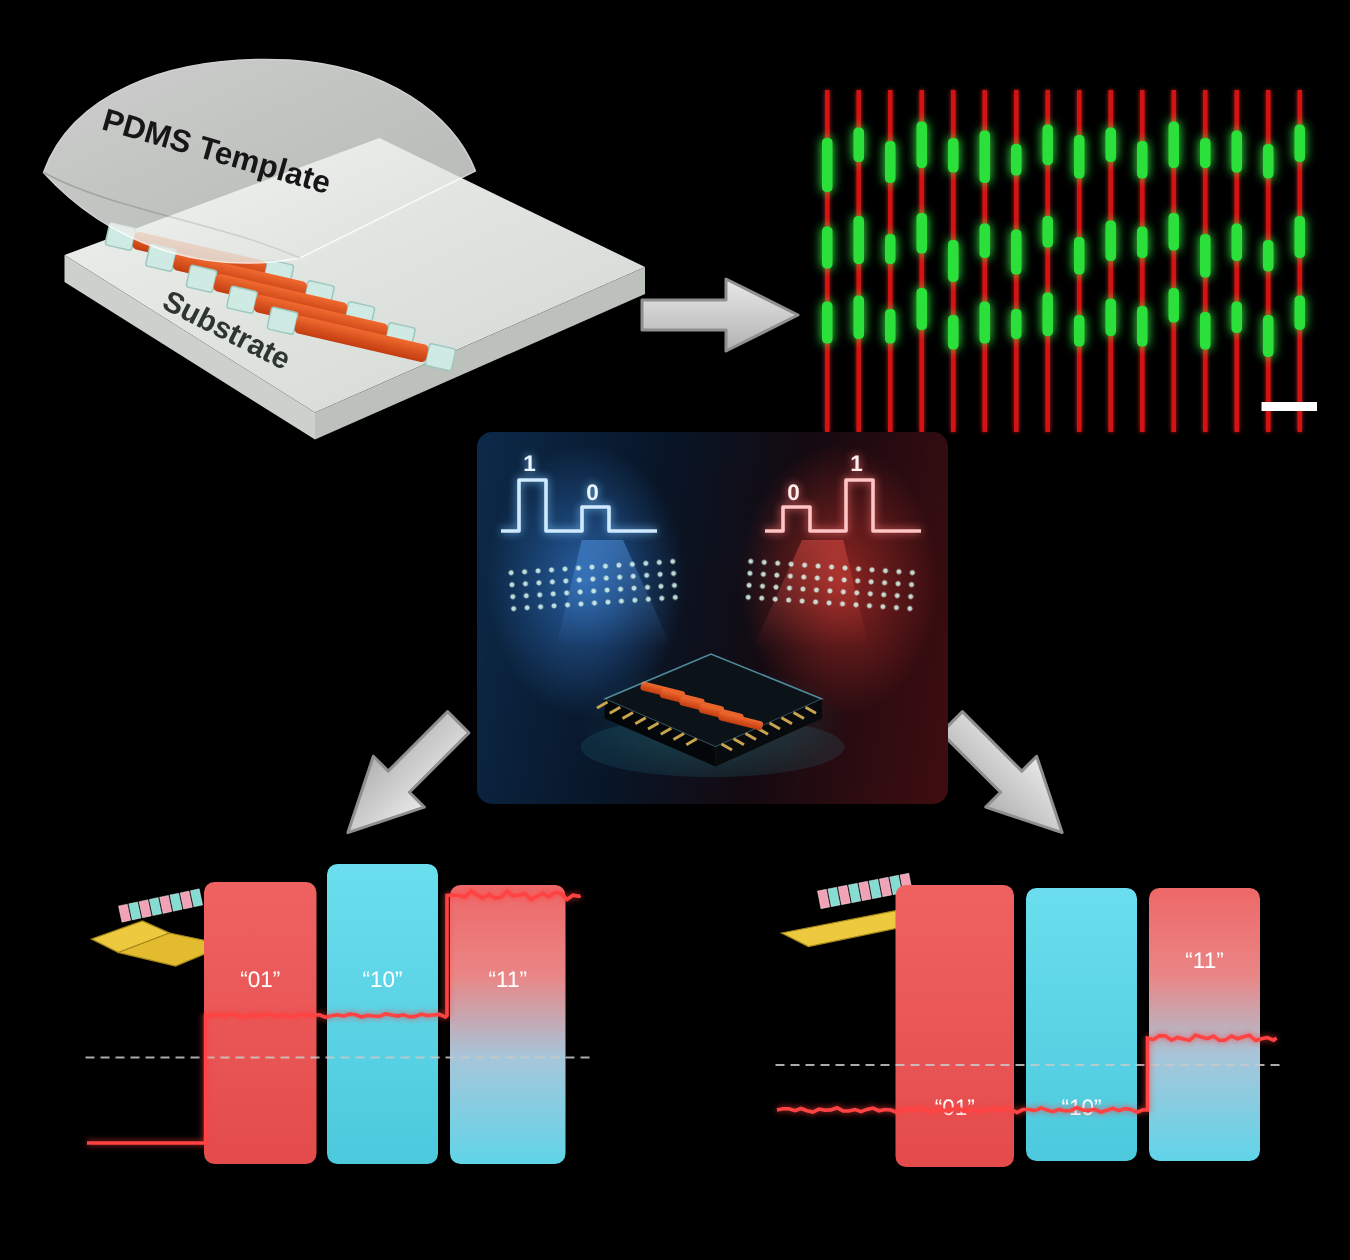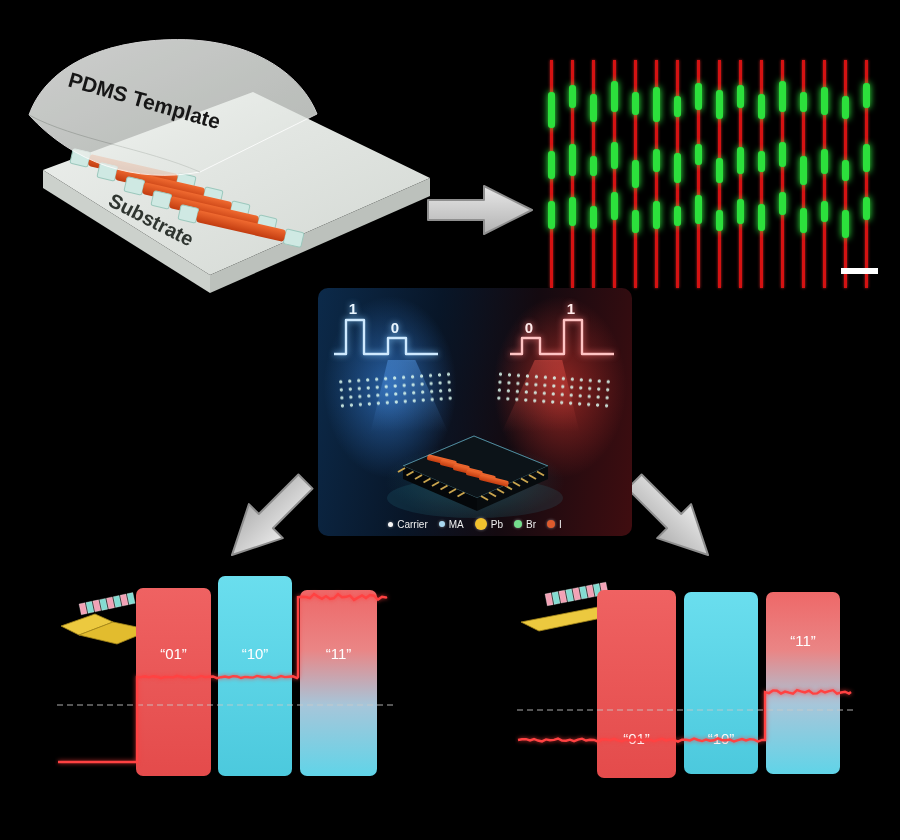--- a/index.html
+++ b/index.html
@@ -291,42 +291,20 @@
         </g>
       <g transform="translate(89,55) rotate(14)">
           <rect width="30" height="6" rx="2" fill="url(#rodG)"></rect>
         </g>
       <g transform="translate(102,60) rotate(14)">
           <rect width="30" height="6" rx="2" fill="url(#rodG)"></rect>
         </g>
     </g>
     <polyline points="25,52 96,22 170,52" fill="none" stroke="rgba(120,220,255,.35)" stroke-width="1"></polyline>
   </svg>
-  <div class="legend">
-      <span class="leg-item">
-        <span class="dot" style="height: 5px; width: 5px; background: rgb(247, 247, 247);"></span>
-        <span>Carrier</span>
-      </span>
-      <span class="leg-item">
-        <span class="dot" style="height: 6px; width: 6px; background: rgb(169, 217, 242);"></span>
-        <span>MA</span>
-      </span>
-      <span class="leg-item">
-        <span class="dot" style="height: 12px; width: 12px; background: rgb(241, 193, 46);"></span>
-        <span>Pb</span>
-      </span>
-      <span class="leg-item">
-        <span class="dot" style="height: 8px; width: 8px; background: rgb(116, 221, 140);"></span>
-        <span>Br</span>
-      </span>
-      <span class="leg-item">
-        <span class="dot" style="height: 8px; width: 8px; background: rgb(221, 90, 44);"></span>
-        <span>I</span>
-      </span>
-    </div>
 </div>
 
 <div id="chartL" class="abs chart">
   <svg class="device" width="120" height="85" viewBox="0 0 120 85">
     <polygon points="8,50 42,38 60,46 26,59" fill="#ecc93f" stroke="#a5871b" stroke-width="0.8"></polygon>
     <polygon points="26,59 60,46 98,54 64,68" fill="#e2bc2e" stroke="#a5871b" stroke-width="0.8"></polygon>
     <g transform="translate(26,28) rotate(-12)">
       <rect x="0" width="6" height="11" fill="#f2a2b6" stroke="rgba(255,255,255,.5)" stroke-width="0.5"></rect>
       <rect x="7" width="6" height="11" fill="#84dcd2" stroke="rgba(255,255,255,.5)" stroke-width="0.5"></rect>
       <rect x="14" width="6" height="11" fill="#f2a2b6" stroke="rgba(255,255,255,.5)" stroke-width="0.5"></rect>

